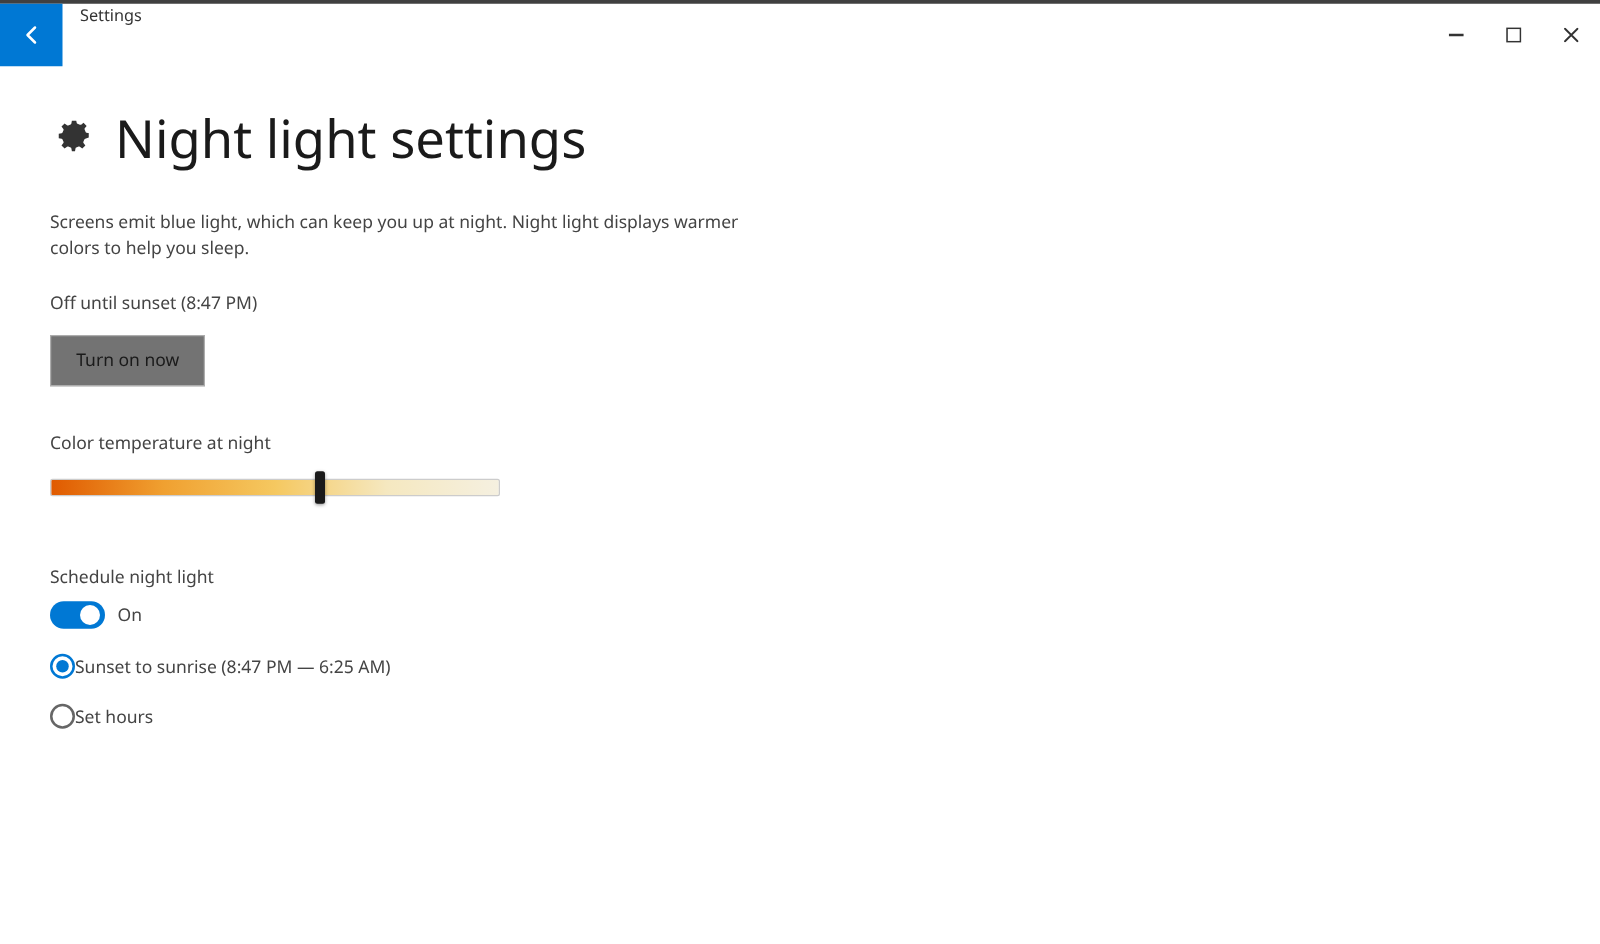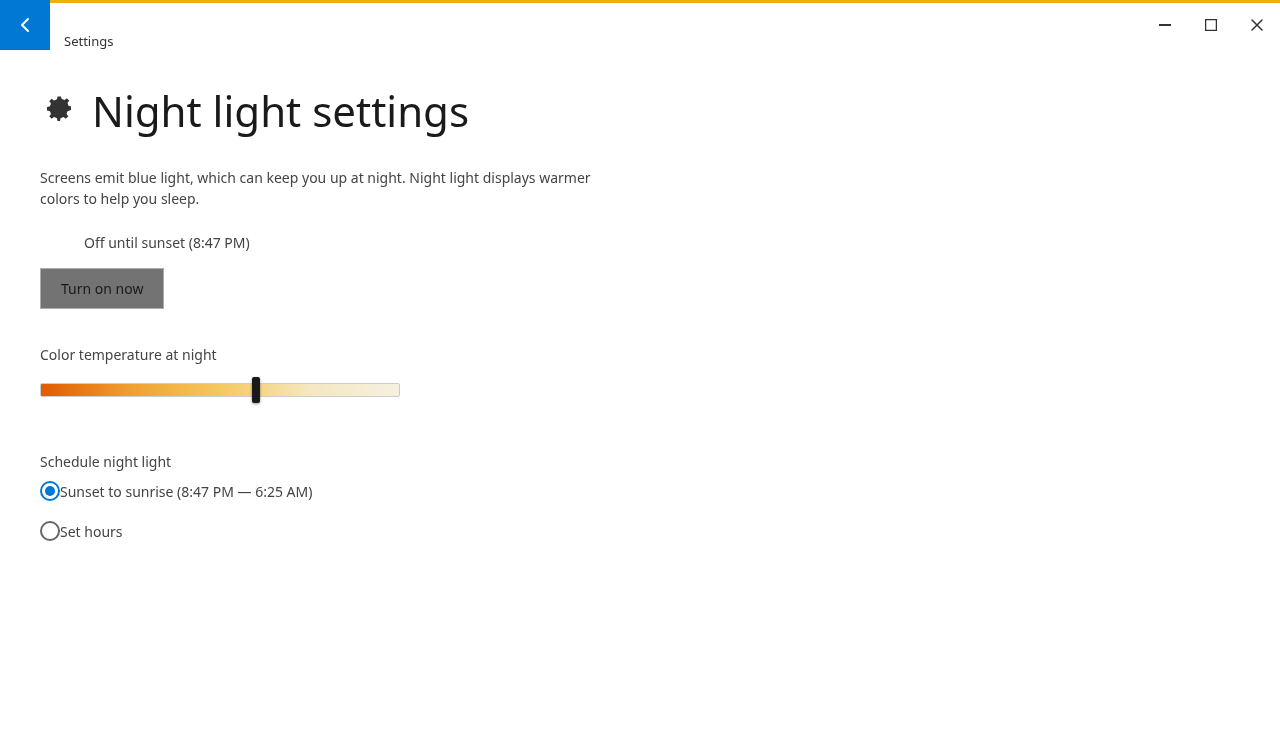--- a/index.html
+++ b/index.html
@@ -12,24 +12,24 @@
       font-family: 'Segoe UI', system-ui, sans-serif;
       background: #fff;
       width: 1280px;
       height: 755px;
       overflow: hidden;
     }
 
     
     .titlebar {
       display: flex;
-      align-items: flex-end;
+      align-items: flex-start;
       height: 50px;
       background: #fff;
-      border-top: 3px solid #eab308;
+      border-top: 3px solid #404040;
       padding: 0 0 0 0;
       user-select: none;
     }
 
     .titlebar-back {
       width: 50px;
       height: 50px;
       background: #0078d4;
       display: flex;
       align-items: center;
@@ -116,21 +116,20 @@
       color: #444;
       line-height: 1.5;
       max-width: 580px;
       margin-bottom: 24px;
     }
 
     .status-text {
       font-size: 14px;
       color: #444;
       margin-bottom: 16px;
-      margin-left: 44px;
     }
 
     .turn-on-btn {
       display: inline-block;
       padding: 10px 20px;
       border: 1px solid #adadad;
       background: #737373;
       font-size: 14px;
       color: #1a1a1a;
       cursor: pointer;
@@ -338,20 +337,24 @@
     <div class="slider-thumb"></div>
     <input type="range" class="slider-input" min="0" max="100" value="60" style="">
   </div>
 
   
 
   
   <p class="toggle-label">Schedule night light</p>
 
   
+  <div class="toggle-row">
+    <div class="toggle-switch"></div>
+    <span class="toggle-on-label">On</span>
+  </div>
 
   
   <div class="radio-option">
     <div class="radio-circle selected"></div>
     <span class="radio-text">Sunset to sunrise (8:47 PM — 6:25 AM)</span>
   </div>
 
   
   <div class="radio-option">
     <div class="radio-circle empty"></div>

